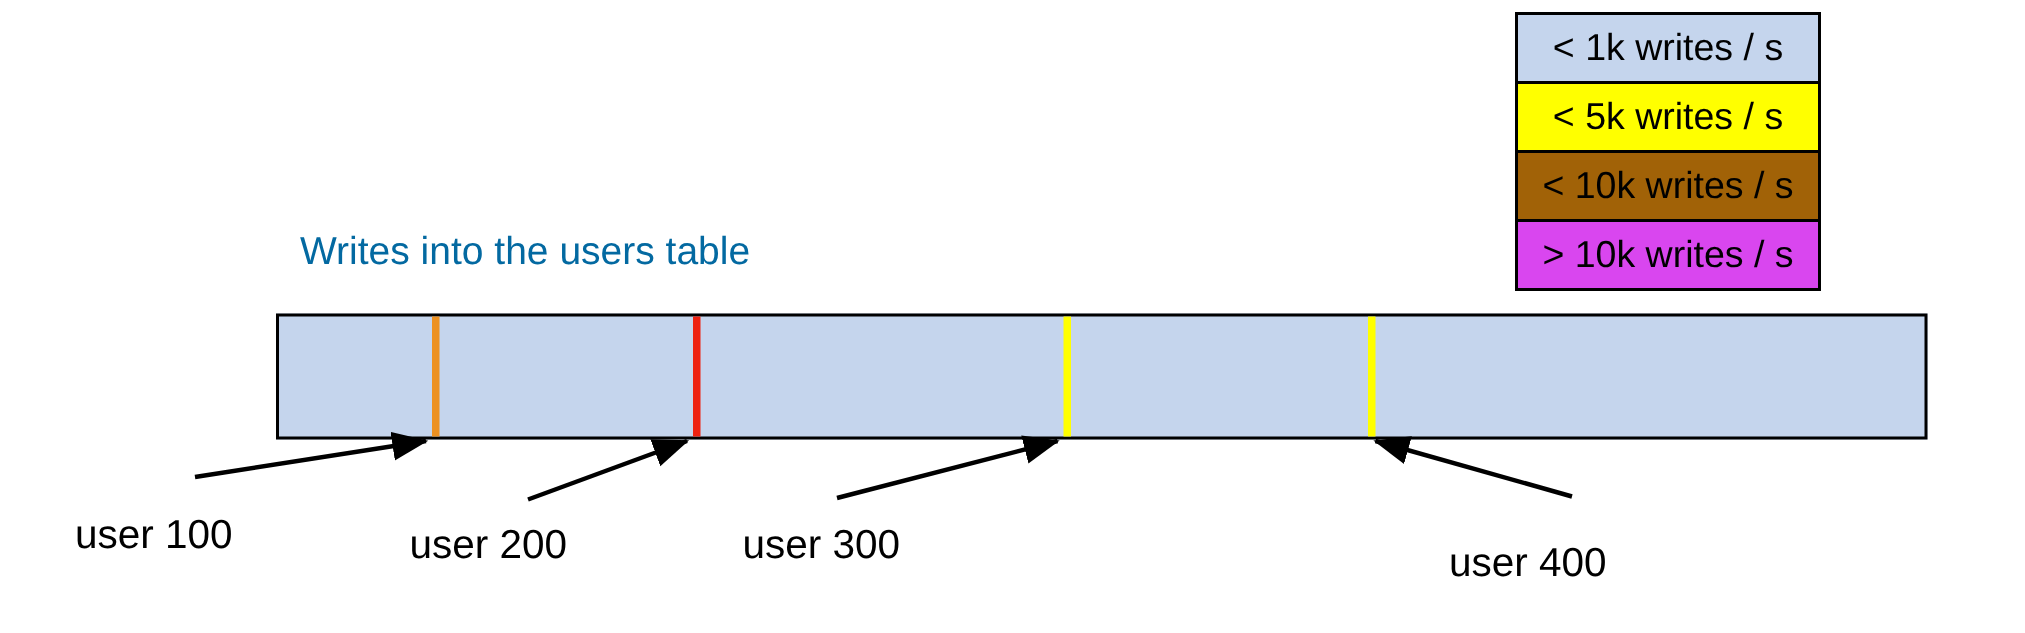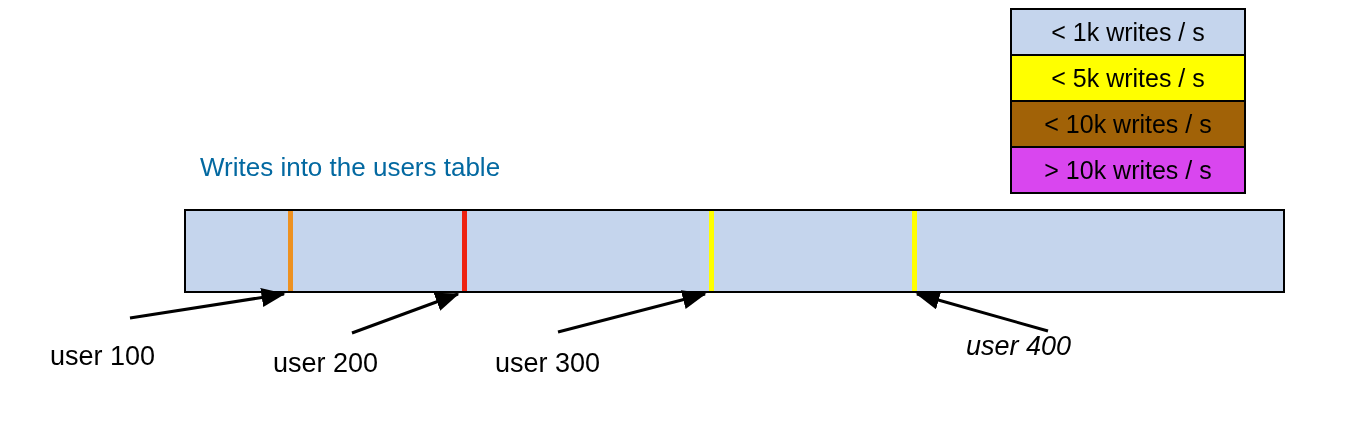--- a/index.html
+++ b/index.html
@@ -16,21 +16,21 @@
     height: 422px;
     background: #ffffff;
     overflow: hidden;
   }
 
   
   #legend {
     position: absolute;
     left: 1010px;
     top: 8px;
-    width: 236px;
+    width: 204px;
     height: 186px;
     border: 2px solid #000000;
     box-sizing: border-box;
     display: flex;
     flex-direction: column;
   }
   .legend-row {
     flex: 1 1 0;
     display: flex;
     align-items: center;
@@ -129,15 +129,15 @@
     </defs>
     <line x1="130" y1="318" x2="284" y2="294" stroke="#000000" stroke-width="3" marker-end="url(#ah)"></line>
     <line x1="352" y1="333" x2="458" y2="294" stroke="#000000" stroke-width="3" marker-end="url(#ah)"></line>
     <line x1="558" y1="332" x2="705" y2="294" stroke="#000000" stroke-width="3" marker-end="url(#ah)"></line>
     <line x1="1048" y1="331" x2="917" y2="294" stroke="#000000" stroke-width="3" marker-end="url(#ah)"></line>
   </svg>
 
   <div class="user-label" style="left:50px; top:341px;">user 100</div>
   <div class="user-label" style="left:273px; top:348px;">user 200</div>
   <div class="user-label" style="left:495px; top:348px;">user 300</div>
-  <div class="user-label" style="left:966px; top:331px;font-style:italic;">user 400</div>
+  <div class="user-label" style="left:966px; top:360px;">user 400</div>
 
 </div>
 
 </body></html>

